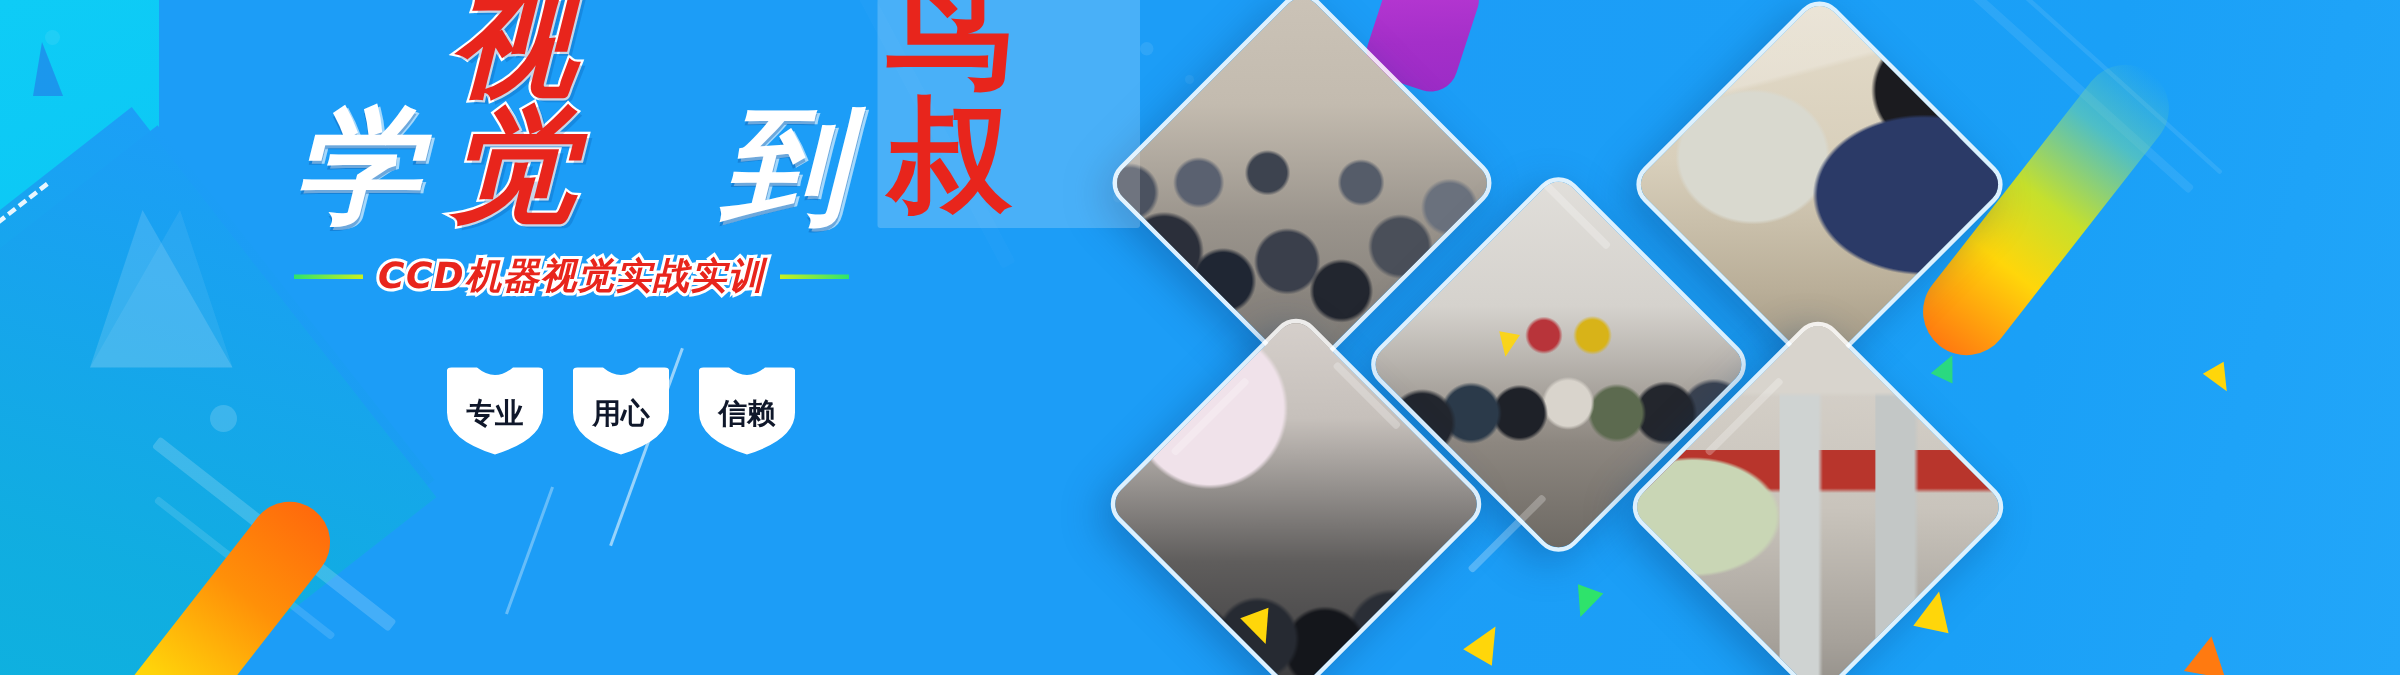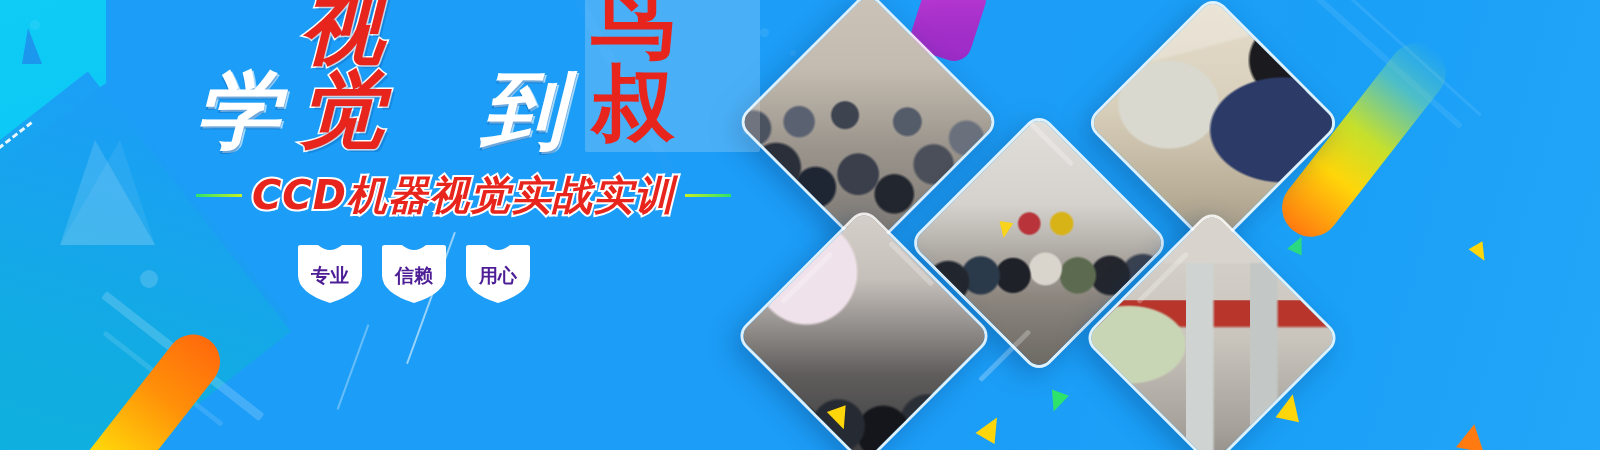--- a/index.html
+++ b/index.html
@@ -154,21 +154,21 @@
   }
 
   .subtitle-row {
     position:absolute; left:196px; top:168px;
     display:flex; align-items:center; gap:10px; width:520px;
   }
   .sub-line { height:3px; flex:0 0 46px; }
   .sub-line.l { background:linear-gradient(90deg,#2EE36B,#C9F01E); }
   .sub-line.r { background:linear-gradient(90deg,#C9F01E,#2EE36B); }
   .subtitle {
-    font-size:40px; font-weight:bold; font-style:italic;
+    font-size:24px; font-weight:bold; font-style:italic;
     font-family:"DejaVu Sans", sans-serif;
     color:#E8251C;
     -webkit-text-stroke:4px #ffffff;
     paint-order:stroke fill;
     letter-spacing:1px;
     white-space:nowrap;
   }
 
   .badges {
     position:absolute; left:296px; top:243px;
@@ -177,21 +177,21 @@
   .badge {
     position:relative;
     width:68px; height:62px;
     display:flex; align-items:center; justify-content:center;
   }
   .badge .shield {
     position:absolute; inset:0;
   }
   .badge span {
     position:relative; z-index:2;
-    color:#4c1d95; font-size:19px; font-weight:bold;
+    color:#0f172a; font-size:19px; font-weight:bold;
     font-family:Liberation Serif, serif;
     letter-spacing:0px;
     margin-top:4px;
   }
 
   .pill {
     position:absolute; left:300px; top:316px;
     background:#1E66E6;
     color:#ffffff;
     font-size:22px; font-weight:bold;
@@ -397,26 +397,26 @@
       <div class="badge">
         <svg class="shield" viewBox="0 0 68 62">
           <path d="M2 4 Q2 2 5 2 L22 2 Q34 12 46 2 L63 2 Q66 2 66 4 L66 32 Q66 50 34 60 Q2 50 2 32 Z" fill="#ffffff"></path>
         </svg>
         <span>专业</span>
       </div>
       <div class="badge">
         <svg class="shield" viewBox="0 0 68 62">
           <path d="M2 4 Q2 2 5 2 L22 2 Q34 12 46 2 L63 2 Q66 2 66 4 L66 32 Q66 50 34 60 Q2 50 2 32 Z" fill="#ffffff"></path>
         </svg>
-        <span>信赖</span>
+        <span>用心</span>
       </div>
       <div class="badge">
         <svg class="shield" viewBox="0 0 68 62">
           <path d="M2 4 Q2 2 5 2 L22 2 Q34 12 46 2 L63 2 Q66 2 66 4 L66 32 Q66 50 34 60 Q2 50 2 32 Z" fill="#ffffff"></path>
         </svg>
-        <span>用心</span>
+        <span>信赖</span>
       </div>
     </div>
 
 
   </div>
 
 </div>
 
 </body></html>

